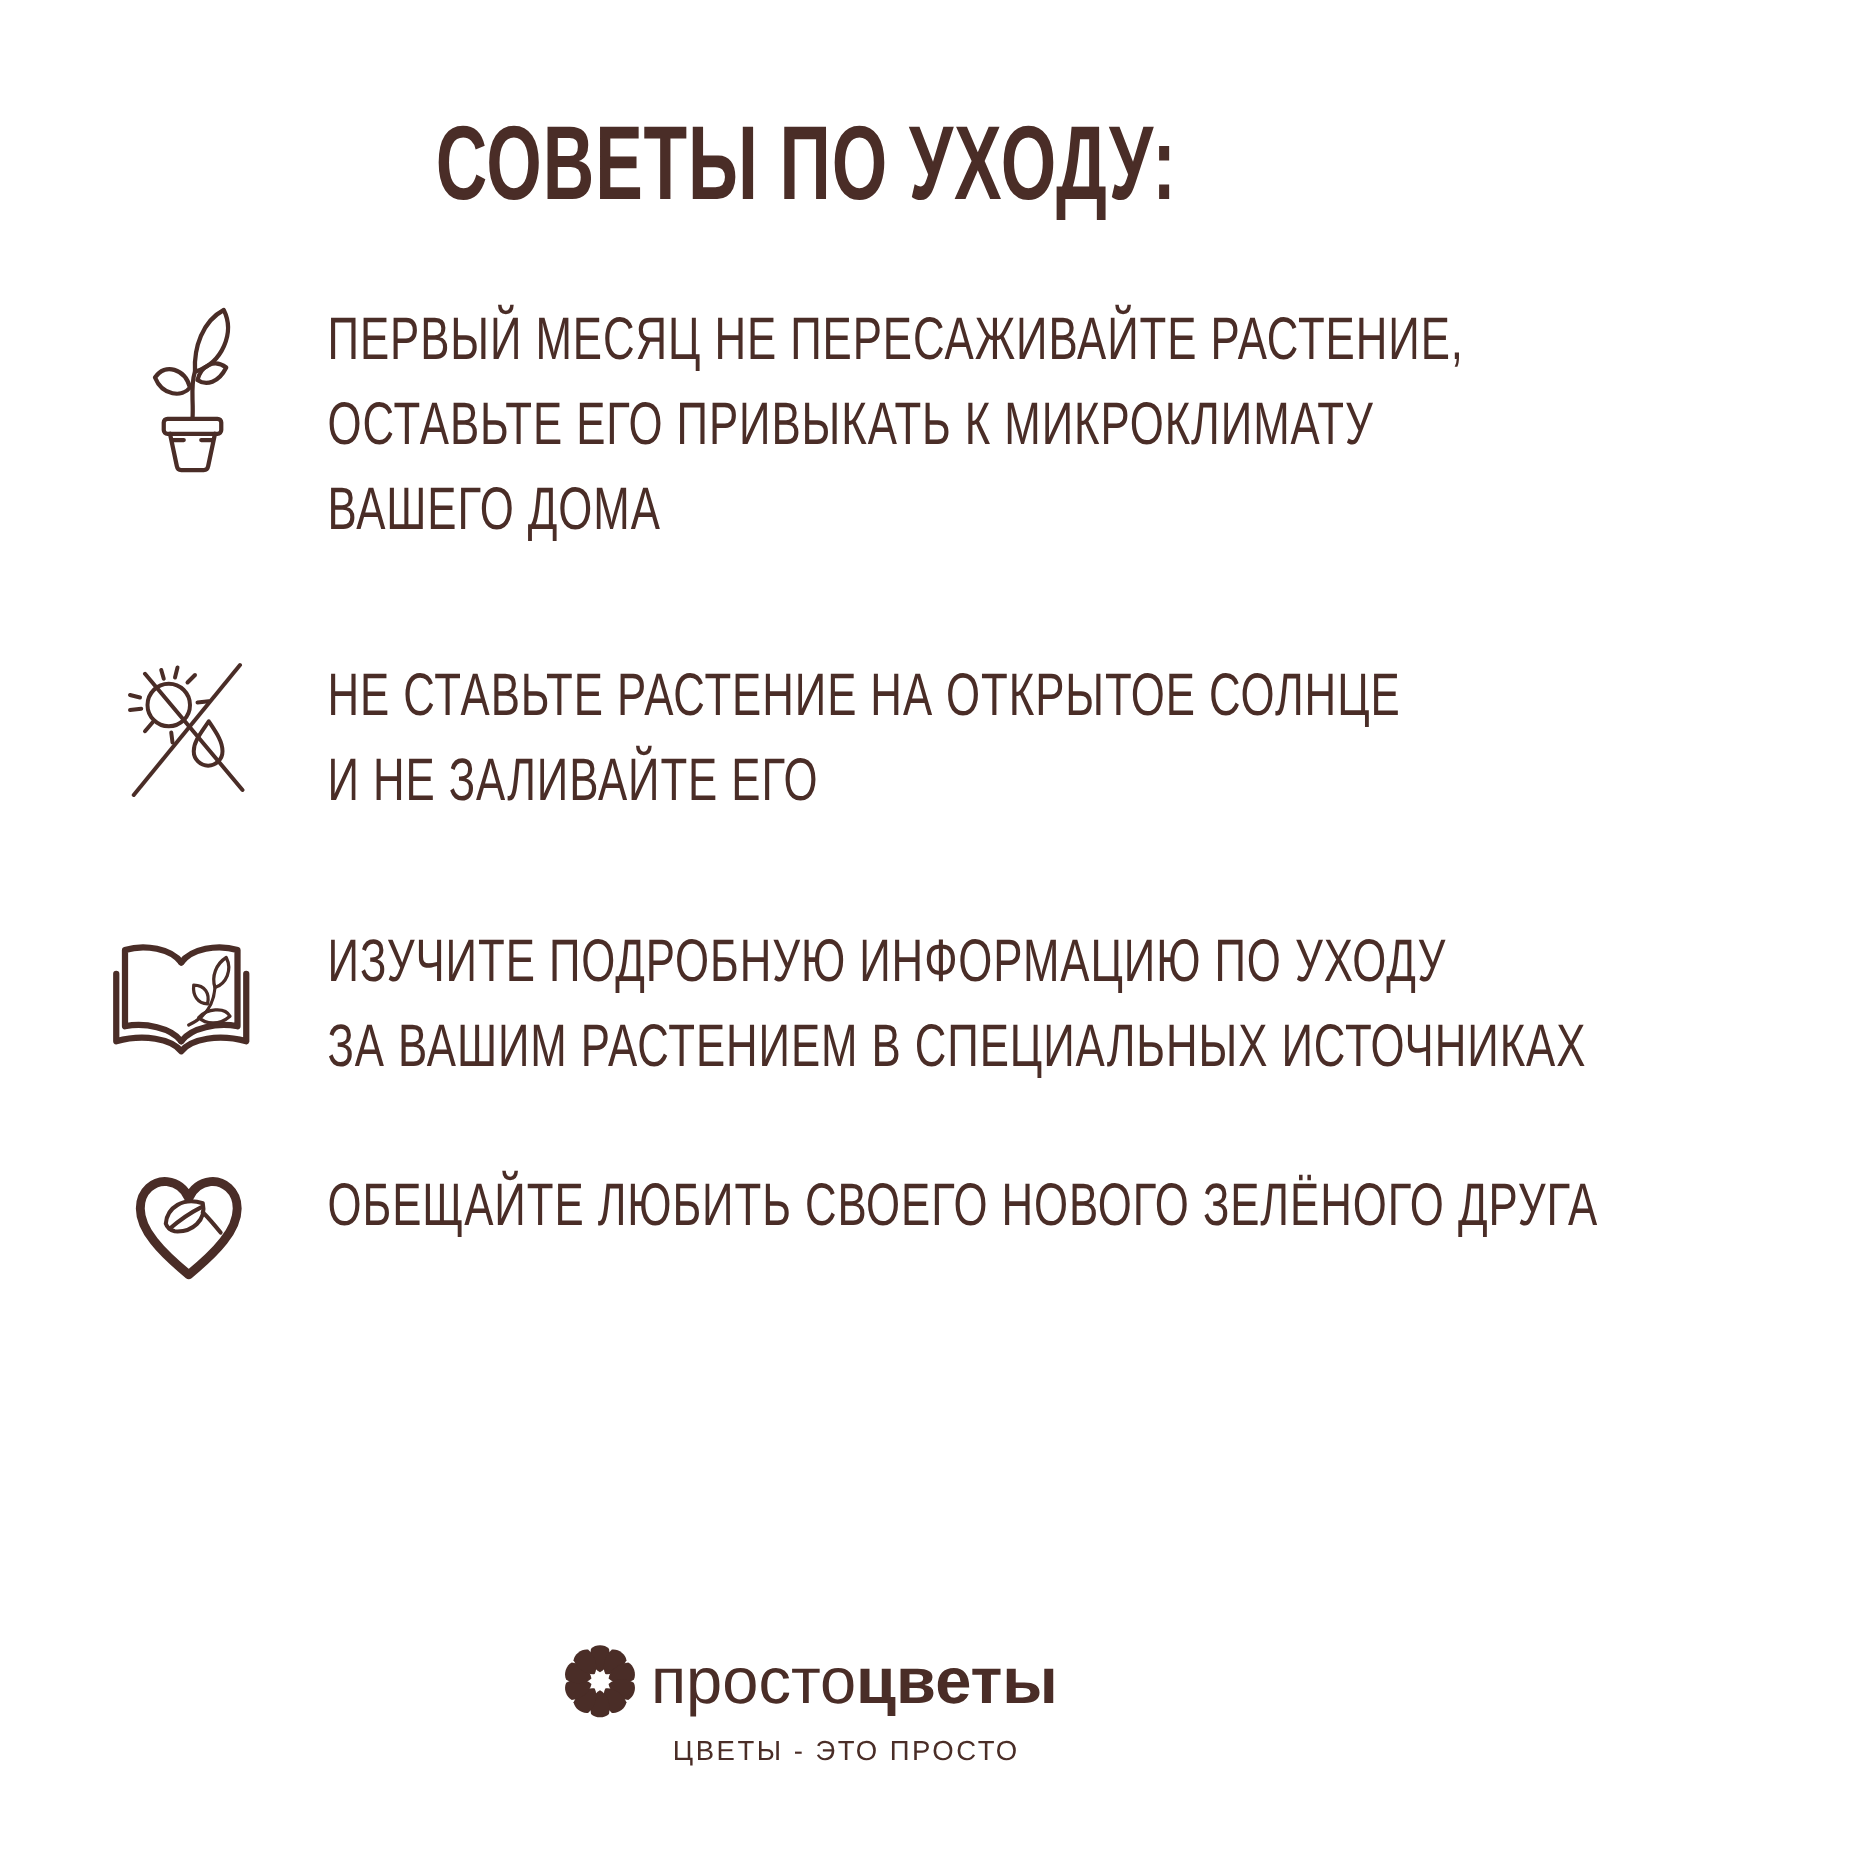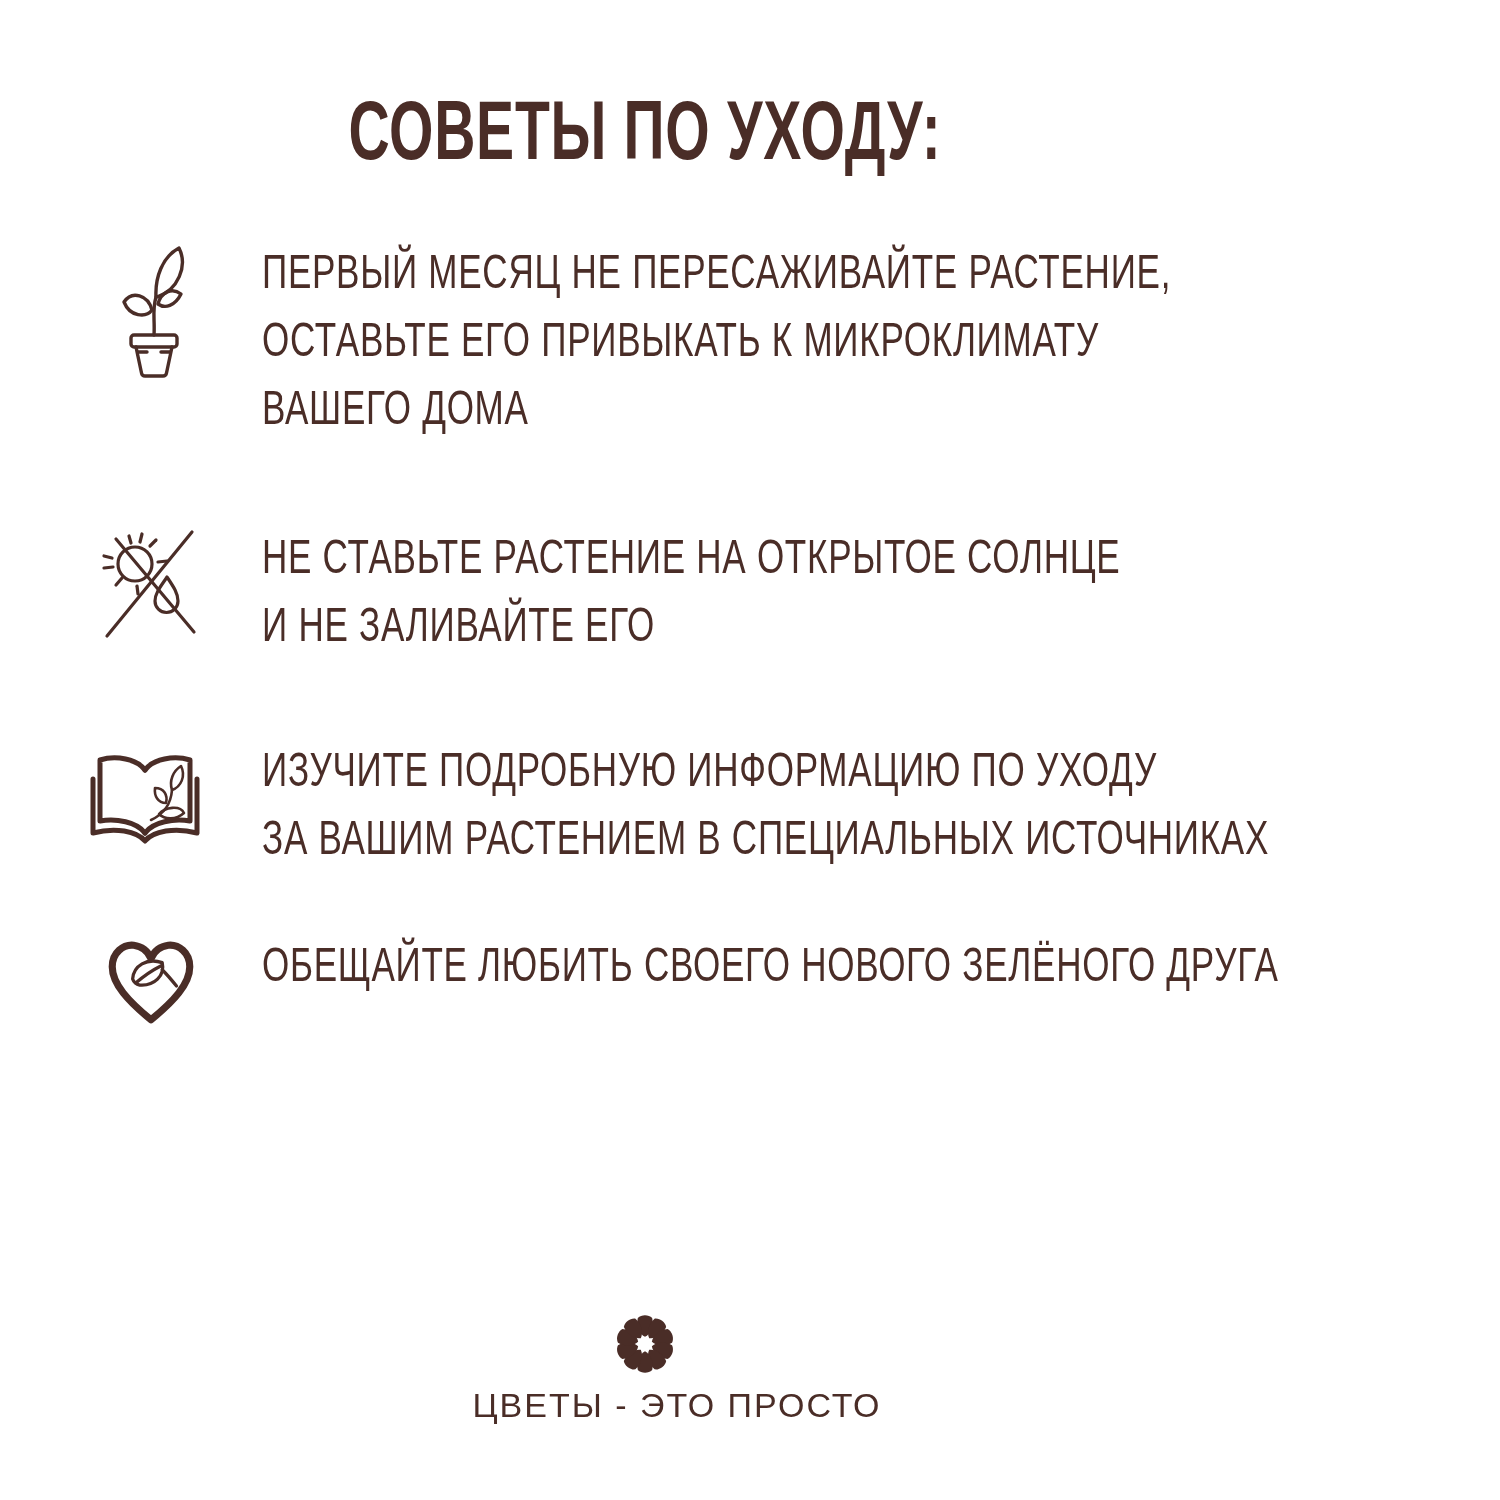--- a/index.html
+++ b/index.html
@@ -28,21 +28,21 @@
   .t2 { top:523px; }  .t2 .tip-icon { left:95px;  top:-8px; }
   .t3 { top:736px; }  .t3 .tip-icon { left:85px;  top:12px; }
   .t4 { top:931px; }  .t4 .tip-icon { left:100px; top:0px; }
   svg { display:block; }
   .footer { position:absolute; top:1308px; left:0; width:100%; text-align:center; }
   .brand-row { display:flex; justify-content:center; align-items:center; gap:5px; }
   .brand-name { font-size:52px; line-height:74px; color:var(--brown); letter-spacing:0; }
   .brand-name .light { font-weight:400; }
   .brand-name .bold  { font-weight:700; }
   .tagline {
-    font-size:34px; letter-spacing:2px; margin-top:6px; padding-left:64px;
+    font-size:22px; letter-spacing:2px; margin-top:6px; padding-left:64px;
     color:var(--brown); font-weight:400;
   }
 </style>
 </head>
 <body>
 
 <div class="canvas">
 
   <h1 class="title">СОВЕТЫ ПО УХОДУ:</h1>
 
@@ -135,17 +135,18 @@
             <path d="M40 32 C34 29 30 20 32 11 C36 7 44 7 48 11 C50 20 46 29 40 32 Z" transform="rotate(108 40 40)"></path>
             <path d="M40 32 C34 29 30 20 32 11 C36 7 44 7 48 11 C50 20 46 29 40 32 Z" transform="rotate(144 40 40)"></path>
             <path d="M40 32 C34 29 30 20 32 11 C36 7 44 7 48 11 C50 20 46 29 40 32 Z" transform="rotate(180 40 40)"></path>
             <path d="M40 32 C34 29 30 20 32 11 C36 7 44 7 48 11 C50 20 46 29 40 32 Z" transform="rotate(216 40 40)"></path>
             <path d="M40 32 C34 29 30 20 32 11 C36 7 44 7 48 11 C50 20 46 29 40 32 Z" transform="rotate(252 40 40)"></path>
             <path d="M40 32 C34 29 30 20 32 11 C36 7 44 7 48 11 C50 20 46 29 40 32 Z" transform="rotate(288 40 40)"></path>
             <path d="M40 32 C34 29 30 20 32 11 C36 7 44 7 48 11 C50 20 46 29 40 32 Z" transform="rotate(324 40 40)"></path>
           </g>
         </svg>
       </span>
+      <span class="brand-name"><span class="light">просто</span><span class="bold">цветы</span></span>
     </div>
     <div class="tagline">ЦВЕТЫ - ЭТО ПРОСТО</div>
   </div>
 
 </div>
 
 </body></html>

